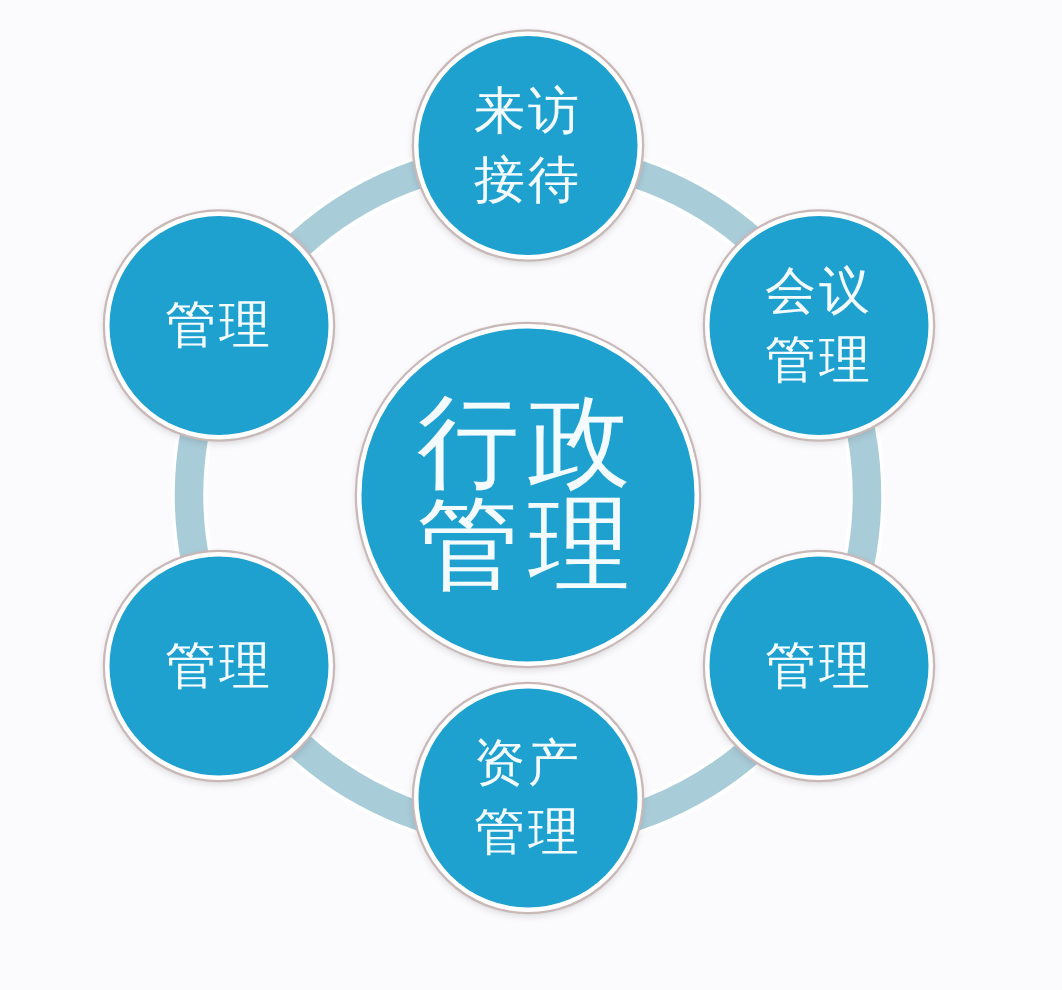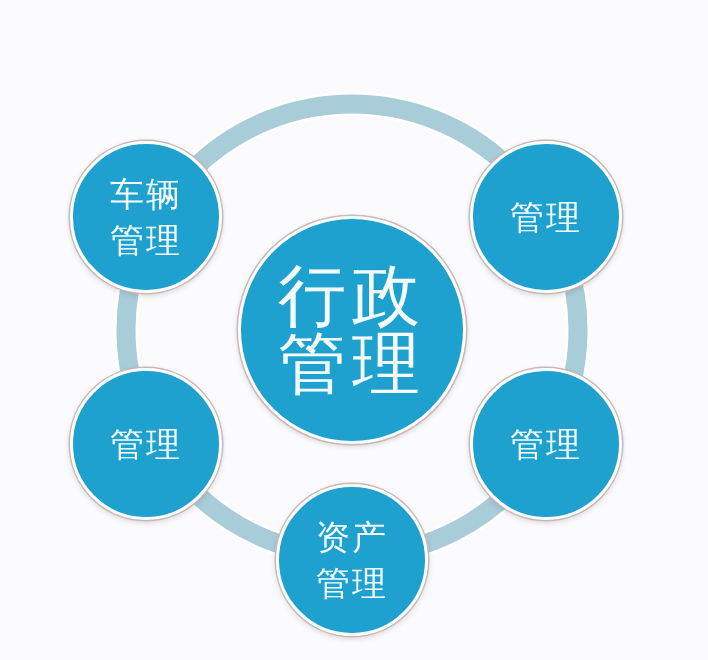--- a/index.html
+++ b/index.html
@@ -33,35 +33,39 @@
   <svg class="ring" width="708" height="660" viewBox="0 0 708 660">
     <circle cx="352" cy="330" r="226" fill="none" stroke="#ffffff" stroke-width="24"></circle>
     <circle cx="352" cy="330" r="226" fill="none" stroke="#a9ccd9" stroke-width="19"></circle>
   </svg>
 
   <div class="node center" style="left:238px; top:216px;">
     <span>行政</span>
     <span>管理</span>
   </div>
 
+  <div class="node small" style="left:276px; top:21px;">
+    <span>来访</span>
+    <span>接待</span>
+  </div>
 
   <div class="node small" style="left:470px; top:141px;">
+    <span>会议</span>
     <span>管理</span>
   </div>
 
   <div class="node small" style="left:470px; top:368px;">
     <span>管理</span>
   </div>
 
-  <div class="node small" style="left:276px; top:484px;">
+  <div class="node small" style="left:276px; top:456px;">
     <span>资产</span>
     <span>管理</span>
   </div>
 
   <div class="node small" style="left:70px; top:368px;">
     <span>管理</span>
   </div>
 
   <div class="node small" style="left:70px; top:141px;">
-    <span>车辆</span>
     <span>管理</span>
   </div>
 </div>
 
 </body></html>

